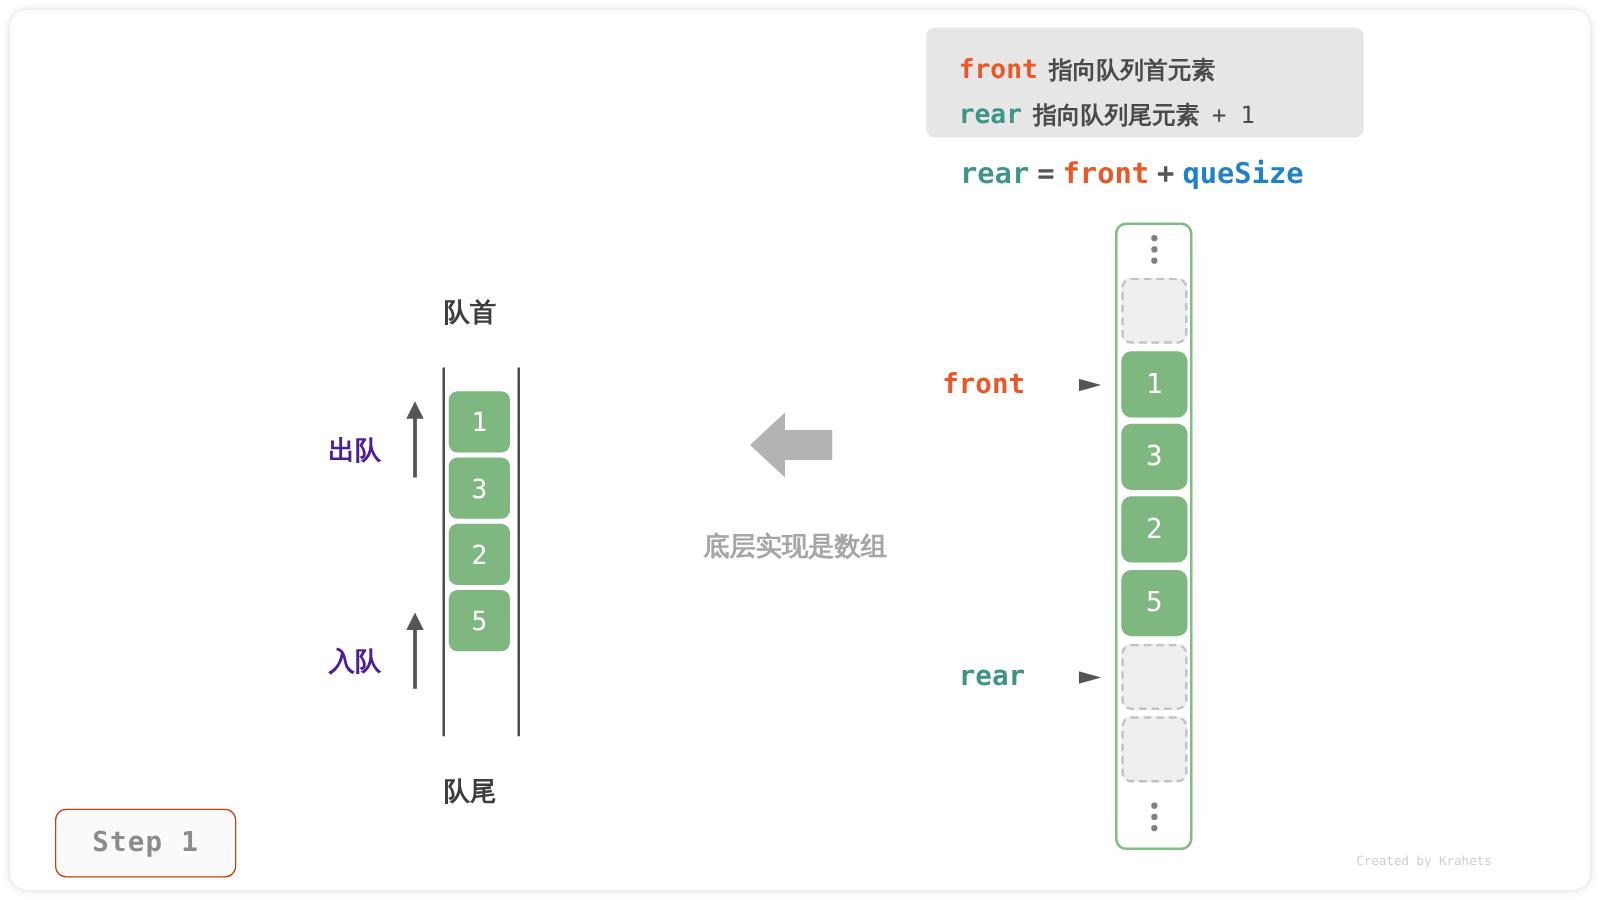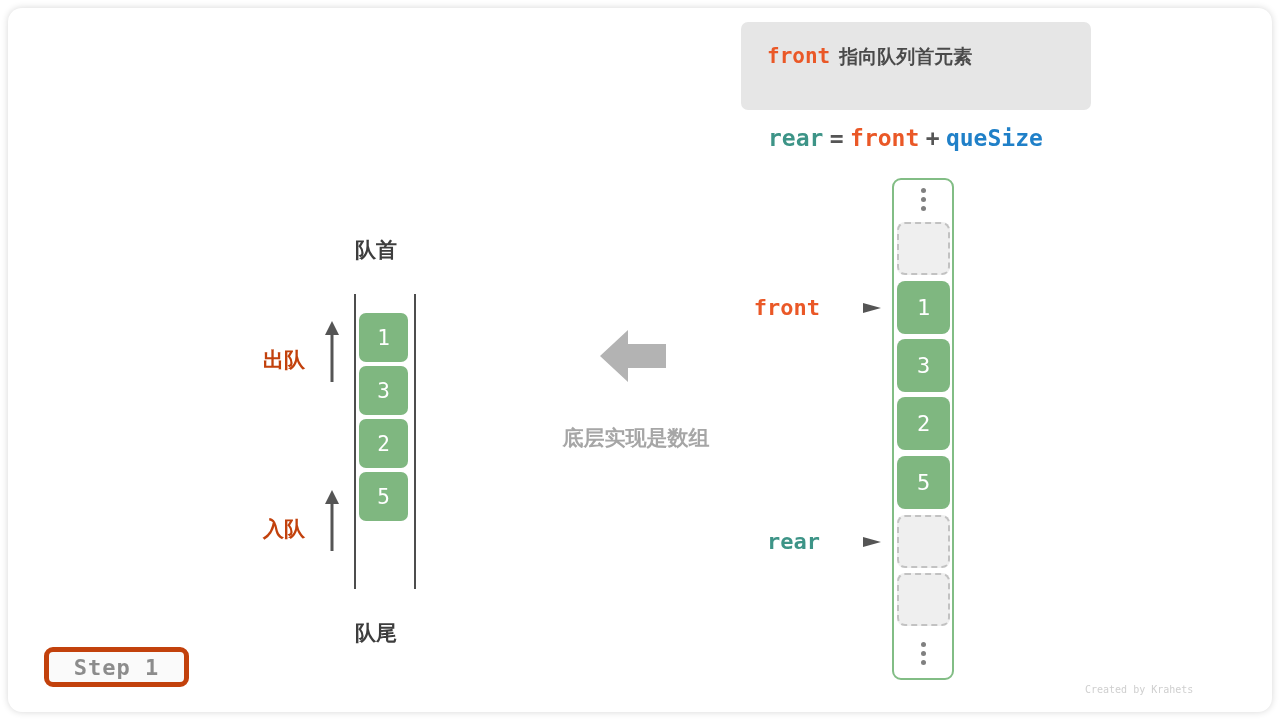--- a/index.html
+++ b/index.html
@@ -127,21 +127,21 @@
     font-size: 21px;
     display: flex;
     align-items: center;
     justify-content: center;
   }
 
   .op-label {
     position: absolute;
     font-size: 21px;
     font-weight: bold;
-    color: #c2410c;
+    color: #4c1d95;
   }
   .op-deq { left: 255px; top: 338px; }
   .op-enq { left: 255px; top: 507px; }
 
   .uparrow { position: absolute; width: 16px; }
 
   
   .big-arrow { left: 592px; top: 320px; }
   .caption {
     left: 528px;
@@ -247,22 +247,22 @@
     font-family: "DejaVu Sans Mono", "Liberation Mono", monospace;
     font-size: 21px;
     color: #4a4a4a;
   }
 
   
   .step-badge {
     left: 36px;
     top: 639px;
     width: 145px;
-    height: 40px;
-    border: 5px solid #c2410c;
+    height: 55px;
+    border: 1px solid #c2410c;
     border-radius: 9px;
     background: #fafafa;
     box-sizing: border-box;
     display: flex;
     align-items: center;
     justify-content: center;
     font-family: "DejaVu Sans Mono", "Liberation Mono", monospace;
     font-weight: bold;
     font-size: 22px;
     color: #8c8c8c;
@@ -277,20 +277,23 @@
   }
 </style>
 </head>
 <body>
 
 <div class="card">
 
   <div class="abs legend-box">
     <div class="legend-line l1">
       <span class="legend-kw kw-front">front</span><span class="legend-desc">指向队列首元素</span>
+    </div>
+    <div class="legend-line l2">
+      <span class="legend-kw kw-rear">rear</span><span class="legend-desc">指向队列尾元素</span><span class="legend-plus" style="margin-left:10px">+ 1</span>
     </div>
   </div>
 
   <div class="abs formula">
     <span class="kw kw-rear">rear</span>
     <span class="op">=</span>
     <span class="kw kw-front">front</span>
     <span class="op">+</span>
     <span class="kw kw-size">queSize</span>
   </div>

